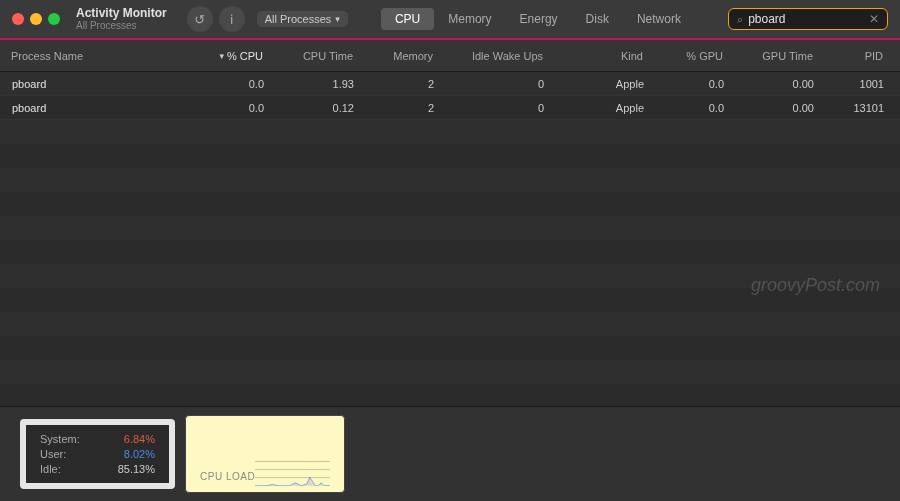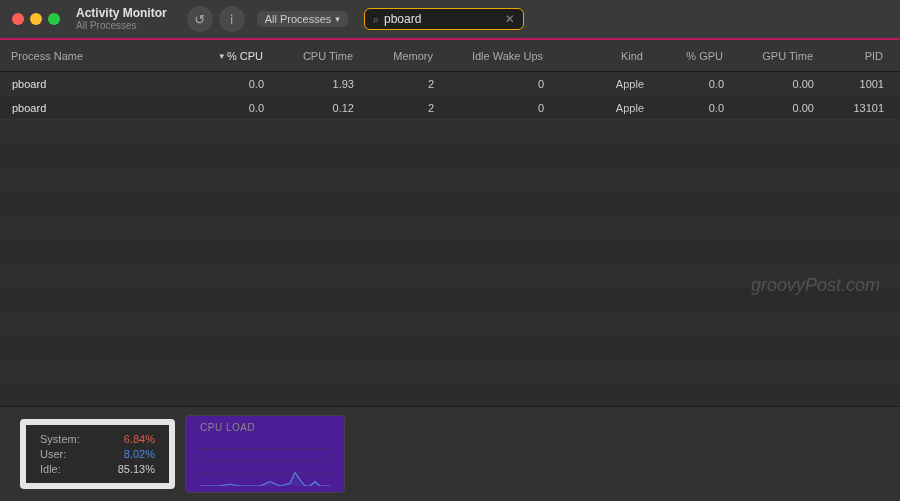--- a/index.html
+++ b/index.html
@@ -263,28 +263,28 @@
     .stat-value-blue {
       color: #4a8ae0;
       font-weight: 400;
       margin-left: 36px;
     }
     .stat-value-gray {
       color: #ccc;
     }
 
     .cpu-load-box {
-      background: #4c1d95;
+      background: #fef9c3;
       border: 1px solid #444;
       border-radius: 4px;
       padding: 6px 14px;
       width: 160px;
       display: flex;
-      flex-direction: column;
-      align-items: flex-start;
+      flex-direction: row;
+      align-items: flex-end;
       height: 78px;
     }
     .cpu-load-label {
       font-size: 10px;
       color: #888;
       margin-bottom: 4px;
       letter-spacing: 0.5px;
     }
     .cpu-load-chart {
       flex: 1;
@@ -324,20 +324,27 @@
   <div class="toolbar-icons">
     <button class="toolbar-icon-btn">↺</button>
     <button class="toolbar-icon-btn">ℹ</button>
   </div>
 
   <div class="view-selector">
     <span>All Processes</span>
     <span style="font-size:9px;">▾</span>
   </div>
 
+  <div class="tabs">
+    <div class="tab active">CPU</div>
+    <div class="tab">Memory</div>
+    <div class="tab">Energy</div>
+    <div class="tab">Disk</div>
+    <div class="tab">Network</div>
+  </div>
 
   <div class="search-bar">
     <span class="search-icon-svg">⌕</span>
     <input class="search-input" type="text" value="pboard" style="">
     <span class="search-clear">✕</span>
   </div>
 </div>
 
 <div id="main-content">
 

